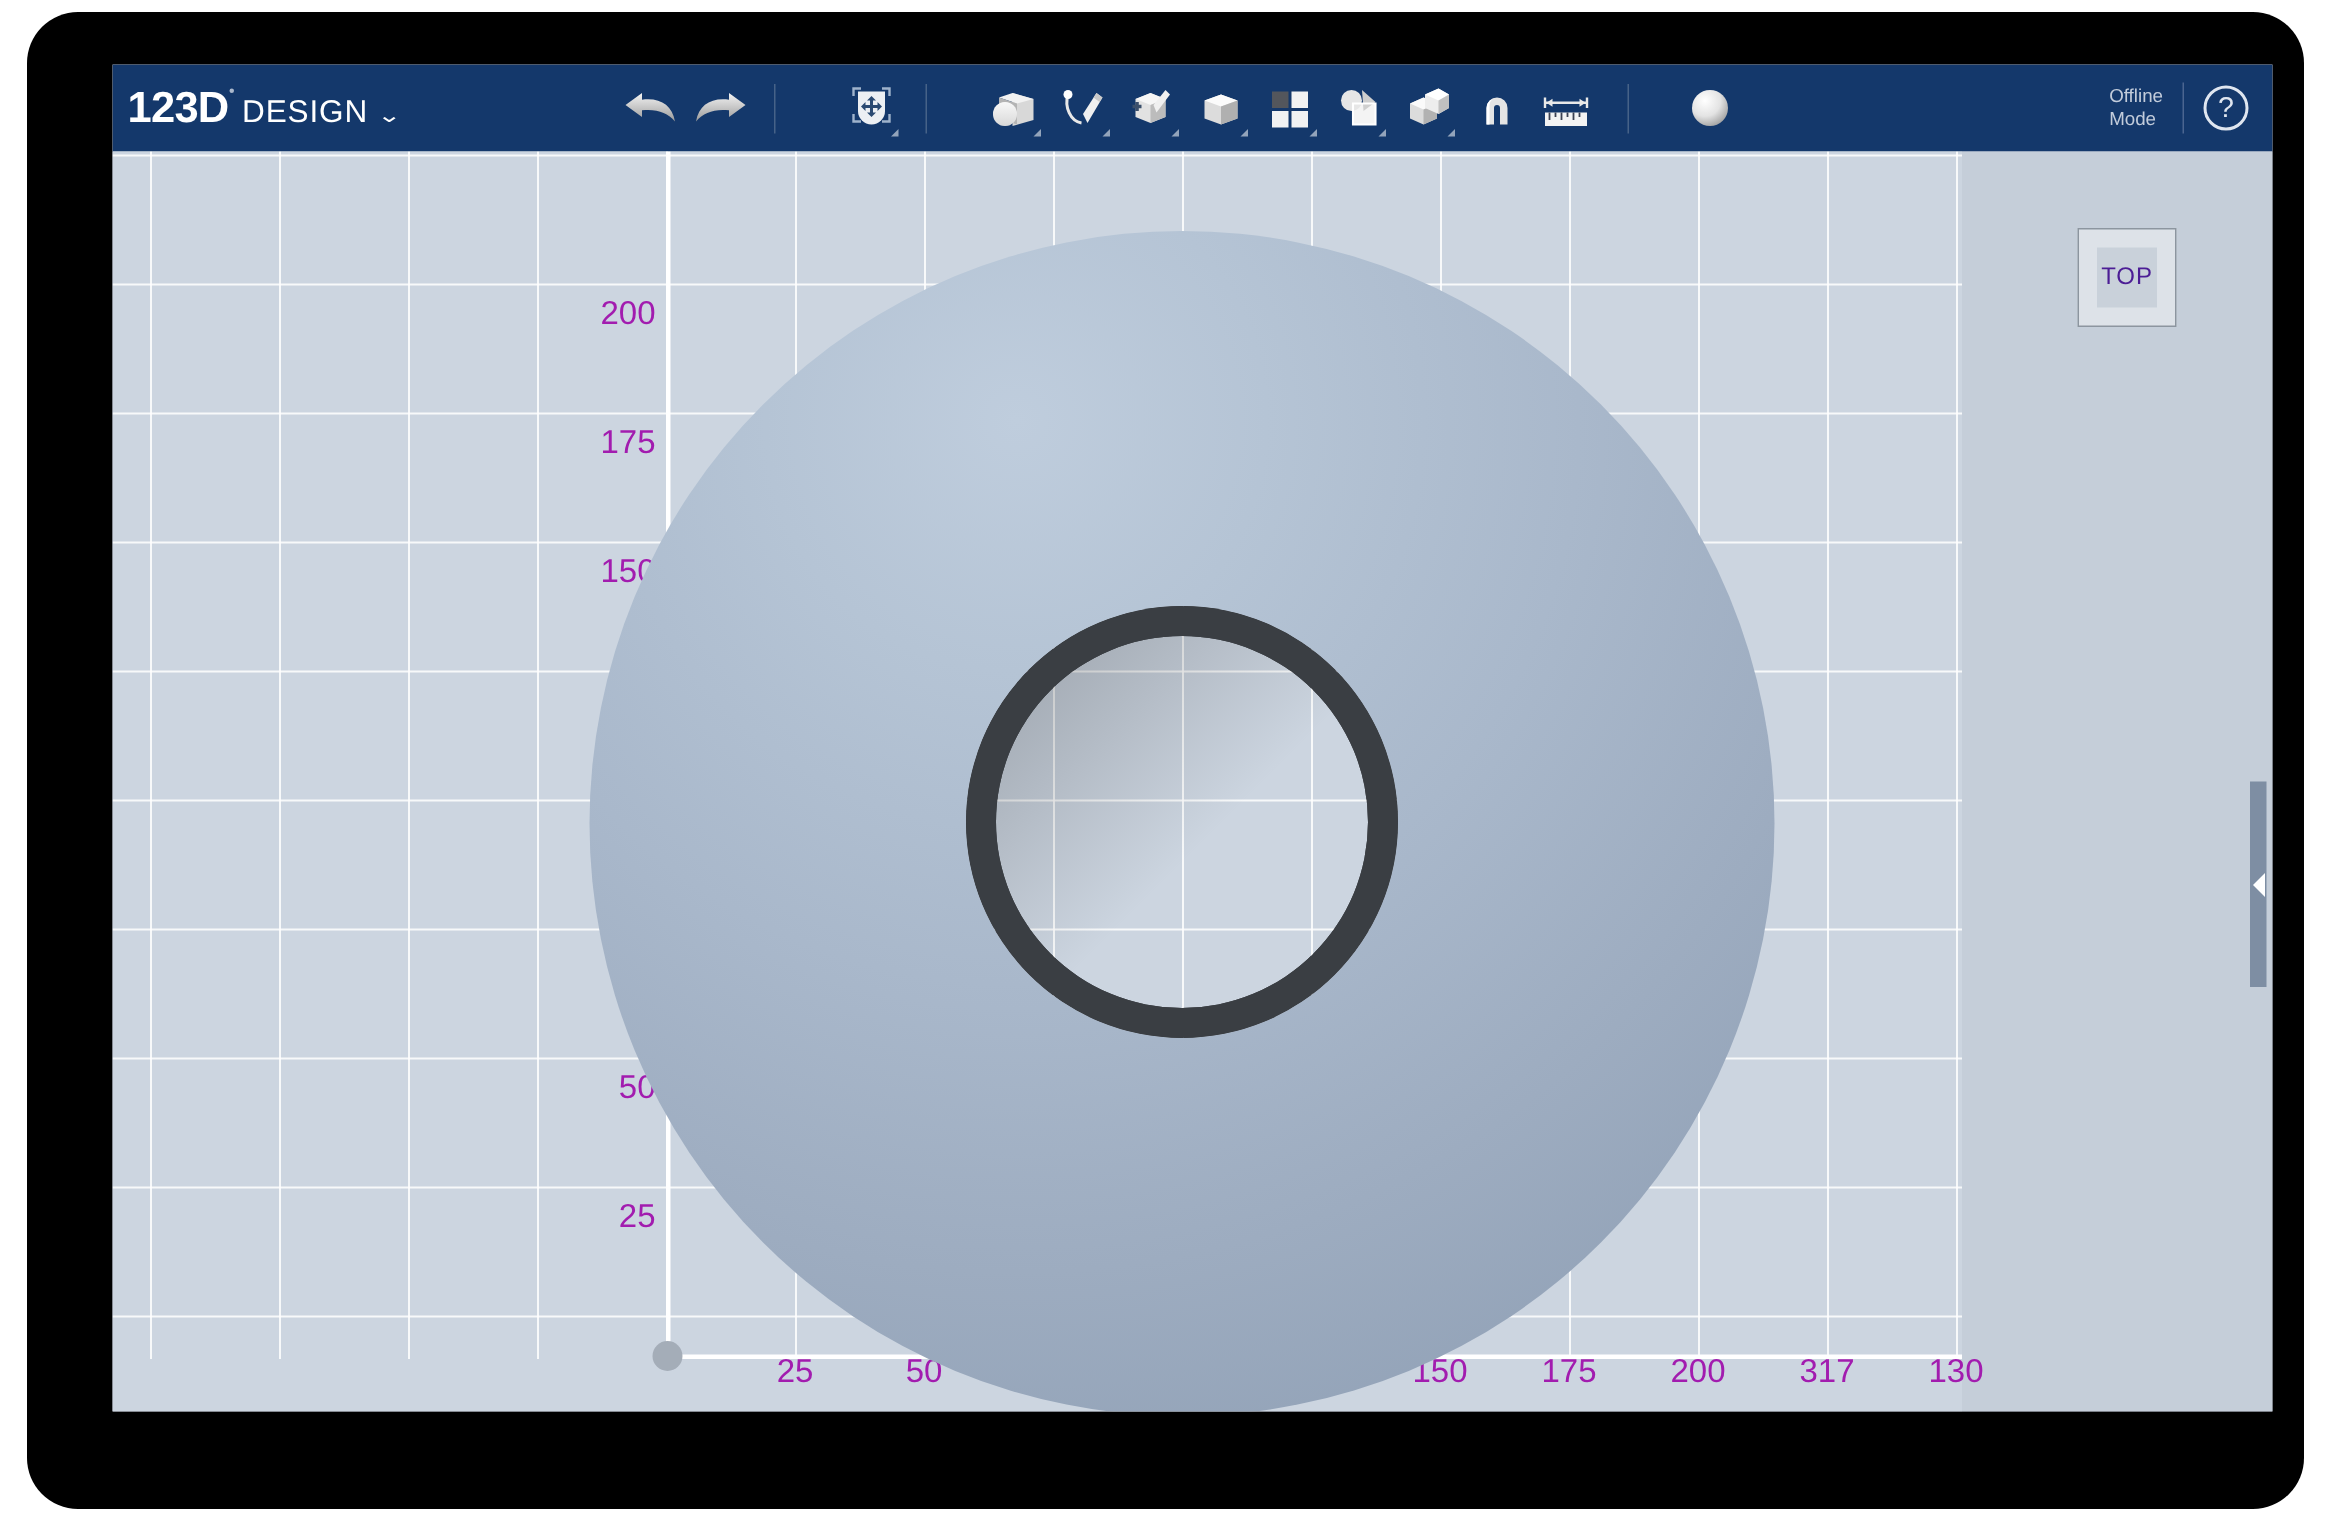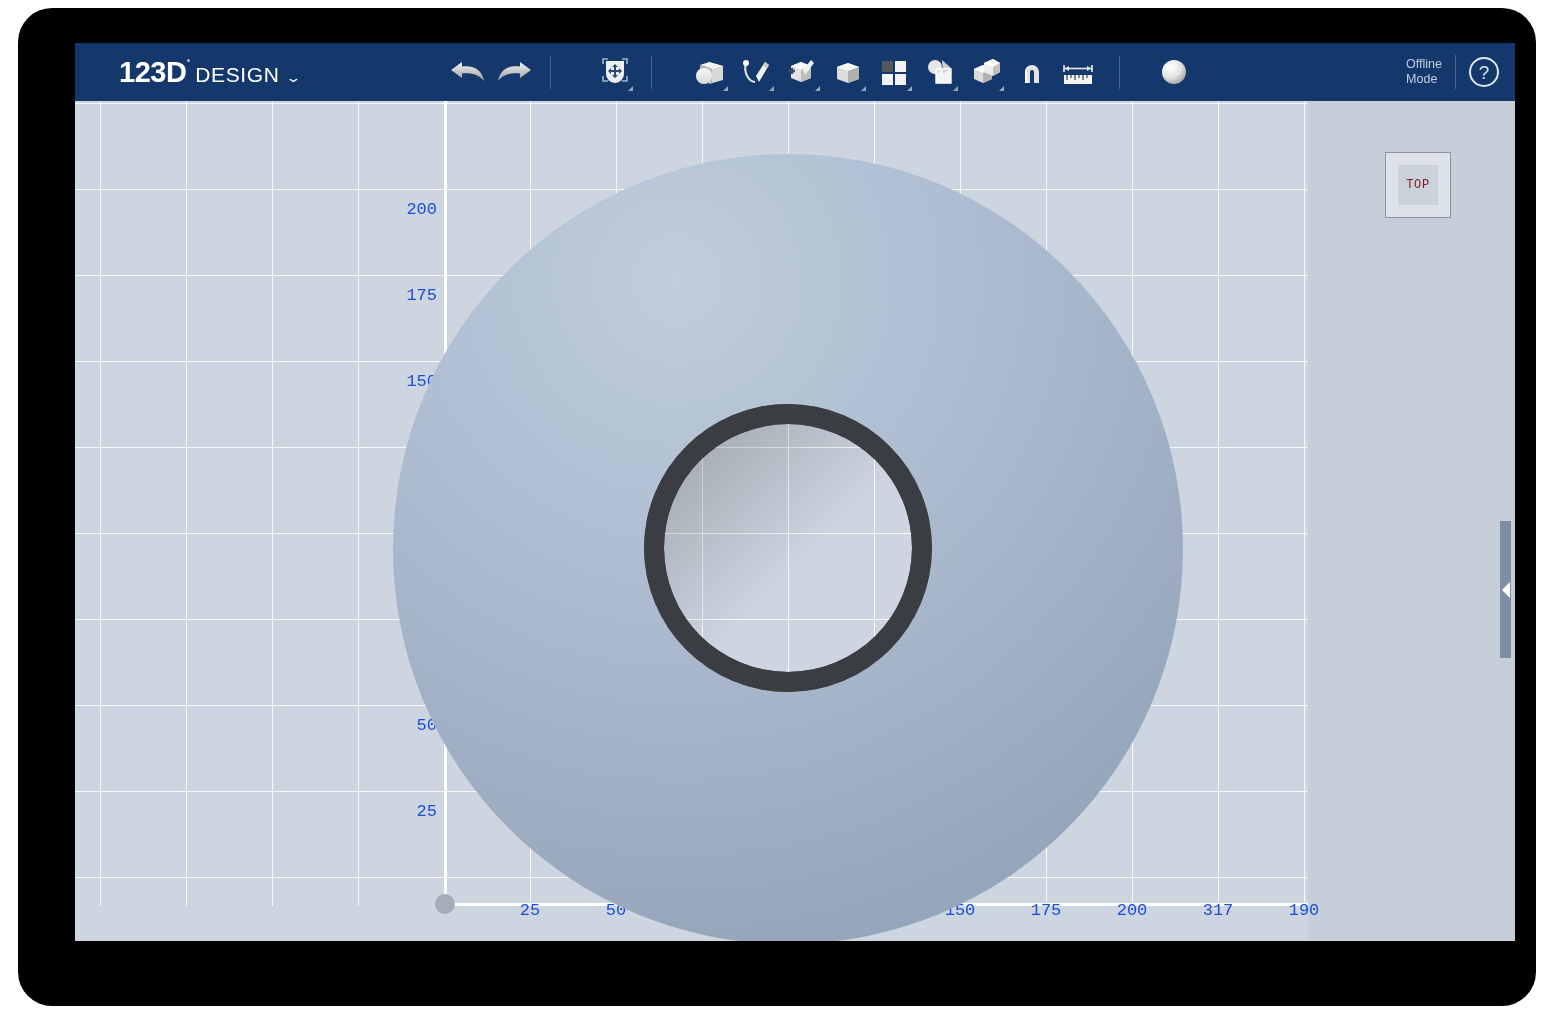--- a/index.html
+++ b/index.html
@@ -40,21 +40,20 @@
     margin-left: 10px;
     color: #ffffff;
     cursor: pointer;
     user-select: none;
   }
   .logo-123d {
     font-size: 29px; font-weight: bold;
     letter-spacing: -0.5px;
     line-height: 1;
     position: relative;
-    margin-left: 34px;
   }
   .logo-123d::after {
     content: "";
     position: absolute; right: -4px; top: 1px;
     width: 3px; height: 3px;
     background: #aab8cc; border-radius: 50%;
   }
   .logo-design {
     font-size: 21px; letter-spacing: 0.6px;
     margin-left: 9px; font-weight: normal;
@@ -148,23 +147,23 @@
   #origin-dot {
     position: absolute;
     left: 360px; top: 793px;
     width: 20px; height: 20px;
     border-radius: 50%;
     background: #a4adb8;
   }
 
   .tick {
     position: absolute;
-    color: #1d4ed8;
-    font-size: 17px;
-    font-family: Liberation Mono, monospace;
+    color: #a21caf;
+    font-size: 22px;
+    font-family: Liberation Sans, sans-serif;
     white-space: nowrap;
   }
   .tick-y { text-align: right; transform: translate(-100%, -50%); }
   .tick-x { transform: translate(-50%, 0); }
 
   
   #disc {
     position: absolute;
     left: 318px; top: 53px;
     width: 790px; height: 790px;
@@ -212,21 +211,21 @@
     width: 66px; height: 66px;
     background: #dde2e8;
     border: 1.5px solid #8c959f;
     display: flex; align-items: center; justify-content: center;
     cursor: pointer;
   }
   #viewcube-inner {
     width: 40px; height: 40px;
     background: #c9d1da;
     display: flex; align-items: center; justify-content: center;
-    color: #7f1d1d; font-size: 12px; letter-spacing: 0.6px; font-family: Liberation Mono, monospace;
+    color: #4c1d95; font-size: 16px; letter-spacing: 0.6px;
   }
 
   
   #panel-handle {
     position: absolute;
     right: 4px; top: 420px;
     width: 11px; height: 137px;
     background: #7e8ea3;
     cursor: pointer;
     display: flex; align-items: center; justify-content: center;
@@ -425,21 +424,21 @@
           <div class="tick tick-y" style="left: 362px; top: 194px;">175</div>
           <div class="tick tick-y" style="left: 362px; top: 280px;">150</div>
           <div class="tick tick-y" style="left: 362px; top: 624px;">50</div>
           <div class="tick tick-y" style="left: 362px; top: 710px;">25</div>
           <div class="tick tick-x" style="left: 455px; top: 800px;">25</div>
           <div class="tick tick-x" style="left: 541px; top: 800px;">50</div>
           <div class="tick tick-x" style="left: 885px; top: 800px;">150</div>
           <div class="tick tick-x" style="left: 971px; top: 800px;">175</div>
           <div class="tick tick-x" style="left: 1057px; top: 800px;">200</div>
           <div class="tick tick-x" style="left: 1143px; top: 800px;">317</div>
-          <div class="tick tick-x" style="left: 1229px; top: 800px;">190</div>
+          <div class="tick tick-x" style="left: 1229px; top: 800px;">130</div>
         </div>
 
       <div id="disc">
         <div id="disc-hole">
           <div id="hole-grid"></div>
           <div id="hole-ring"></div>
         </div>
       </div>
 
       <div id="origin-dot"></div>

